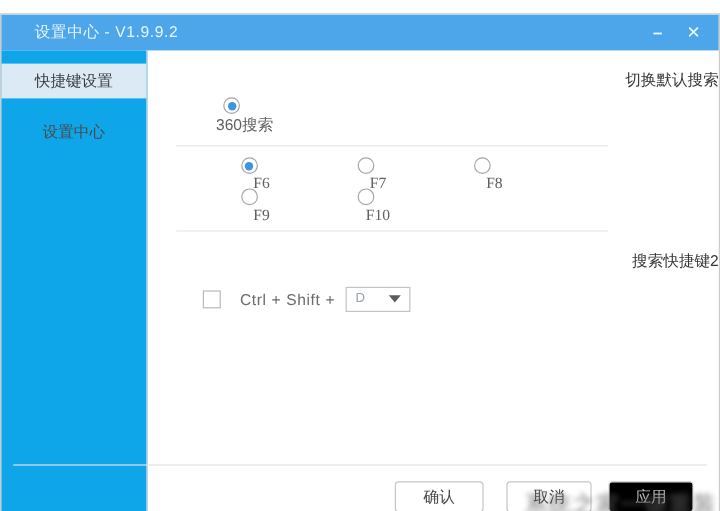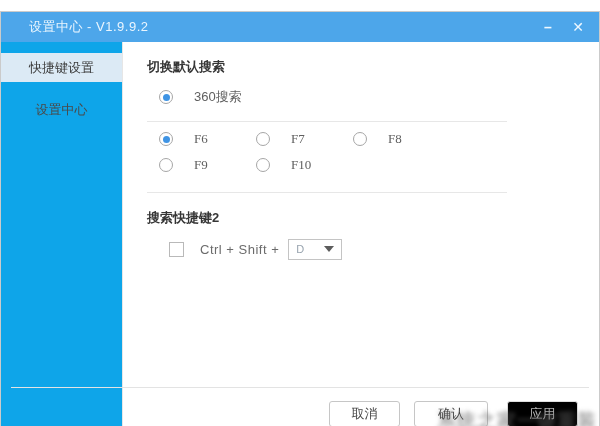--- a/index.html
+++ b/index.html
@@ -15,26 +15,26 @@
   .win-btn.min { font-weight:bold; letter-spacing:0; }
 
   
   .bodywrap { position:absolute; top:30px; left:0; right:0; bottom:0; display:flex; }
   .sidebar { width:122px; border-right:1px solid #e6e6e6; background:#0ea5e9; padding-top:11px; }
   .side-item { height:29px; line-height:29px; text-align:center; font-size:13px; color:#4a4a4a;
                margin-bottom:13px; cursor:default; }
   .side-item.selected { background:#dceaf5; color:#3b3b3b; }
 
   .content { flex:1; position:relative; }
-  .sec-title { margin:16px 0 0 24px; font-size:13px; font-weight:bold; color:#363636; }
+  .sec-title { margin:16px 0 0 24px; font-size:13px; font-weight:normal; color:#363636;text-align:right; }
   .divider { height:1px; background:#e7e7e7; margin:14px 0 0 24px; width:360px; }
 
   
   .radio-row { display:flex; align-items:center; margin:11px 0 0 36px; height:20px; }
-  .radio-opt { display:flex; align-items:center; cursor:default; }
+  .radio-opt { display:flex; align-items:center; cursor:default;flex-direction:column; }
   .radio-circle { width:14px; height:14px; border-radius:50%; border:1px solid #a6a6a6; background:#fff;
                   display:flex; align-items:center; justify-content:center; flex:0 0 auto; }
   .radio-circle .dot { width:7px; height:7px; border-radius:50%; background:transparent; }
   .radio-opt.selected .radio-circle .dot { background:#3f94e4; }
   .radio-label { margin-left:21px; font-size:13px; color:#5f5f5f; }
   .grid-row { display:flex; margin:9px 0 0 36px; height:21px; align-items:flex-start;font-family:Liberation Serif, serif; }
   .grid-row .radio-opt { width:97px; }
   .grid-row.second { margin-top:5px; }
 
   
@@ -139,20 +139,20 @@
           <span class="val">D</span>
           <span class="dd-arrow"></span>
         </div>
       </div>
 
     </div>
   </div>
 
   <div class="footer-line"></div>
   <div class="footer">
+    <button class="btn confirm">确认</button>
     <button class="btn cancel">取消</button>
-    <button class="btn confirm">确认</button>
     <button class="btn apply">应用</button>
   </div>
 
   <div class="watermark">系统之家一键重装</div>
 
 </div>
 
 </body></html>

